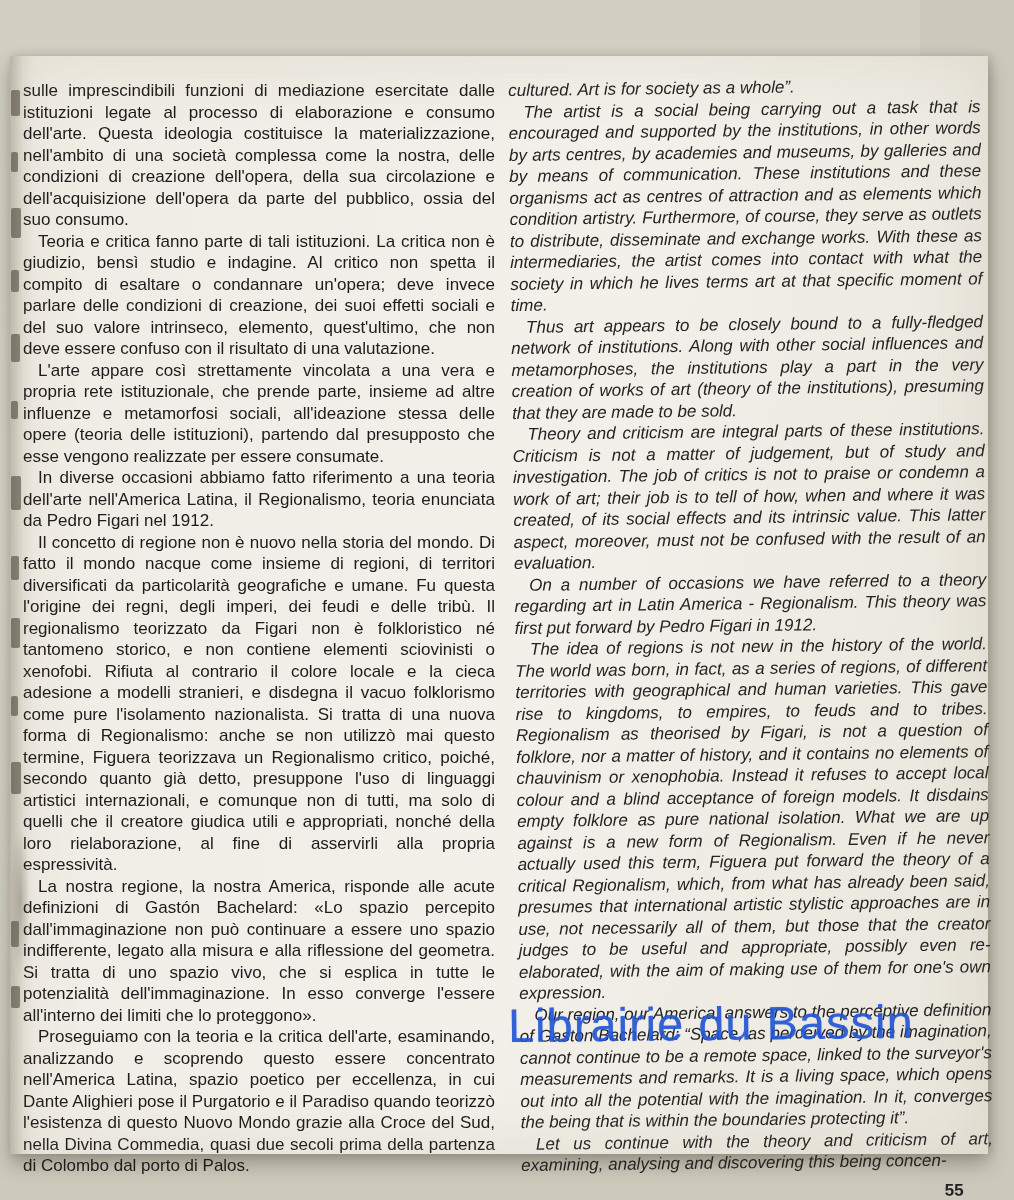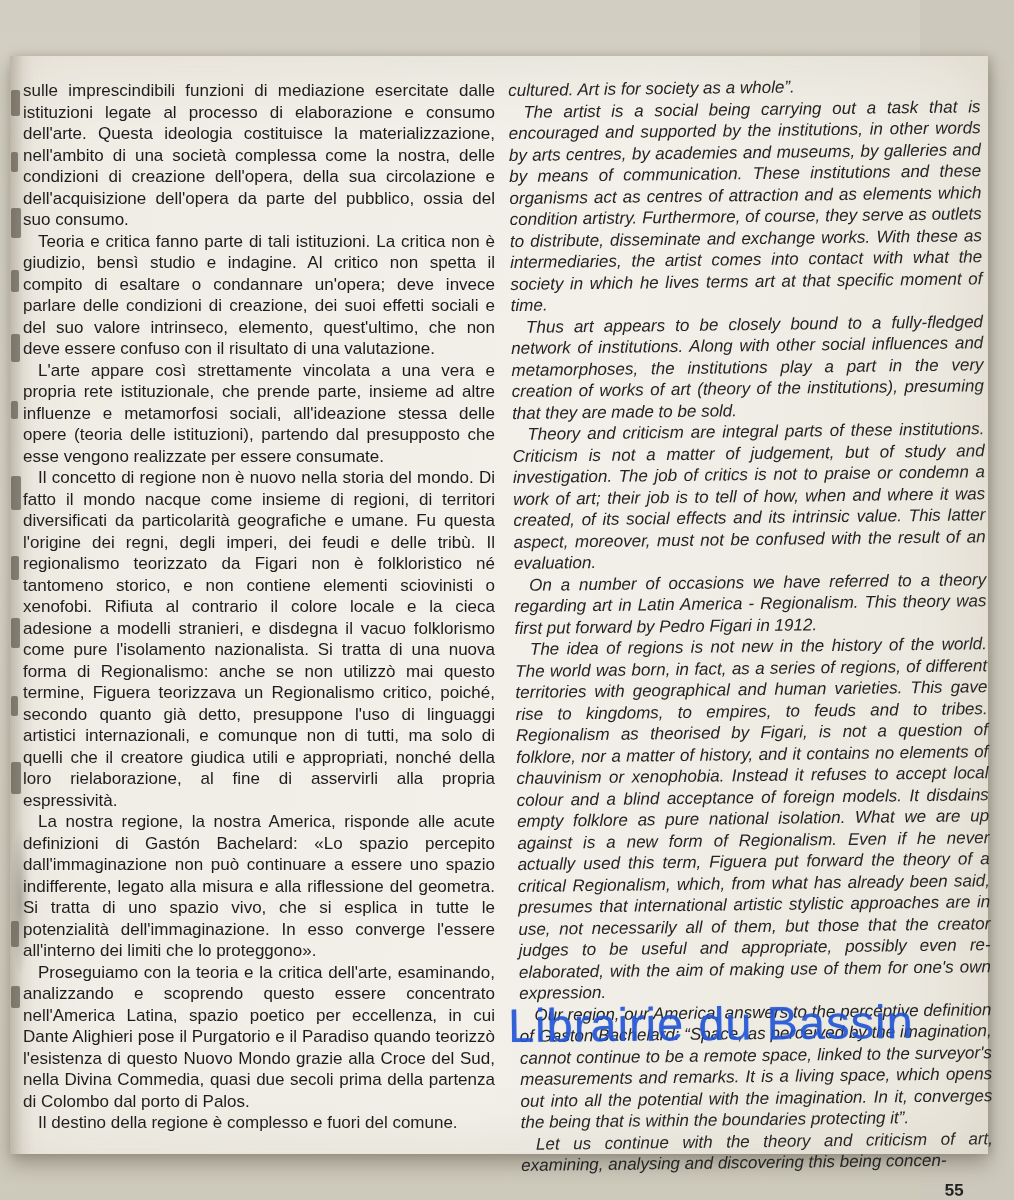--- a/index.html
+++ b/index.html
@@ -82,24 +82,24 @@
       <i class="mark" style="top:706px; width:10px; height:32px;"></i>
       <i class="mark" style="top:865px; width:8px;  height:26px;"></i>
       <i class="mark" style="top:930px; width:9px;  height:22px;"></i>
       <span class="smudge"></span>
     </div>
 
     <div class="col col-left">
       <p class="noindent">sulle imprescindibili funzioni di mediazione esercitate dalle istituzioni legate al processo di elaborazione e consumo dell'arte. Questa ideologia costituisce la materializzazione, nell'ambito di una società complessa come la nostra, delle condizioni di creazione dell'opera, della sua circolazione e dell'acquisizione dell'opera da parte del pubblico, ossia del suo consumo.</p>
       <p>Teoria e critica fanno parte di tali istituzioni. La critica non è giudizio, bensì studio e indagine. Al critico non spetta il compito di esaltare o condannare un'opera; deve invece parlare delle condizioni di creazione, dei suoi effetti sociali e del suo valore intrinseco, elemento, quest'ultimo, che non deve essere confuso con il risultato di una valutazione.</p>
       <p>L'arte appare così strettamente vincolata a una vera e propria rete istituzionale, che prende parte, insieme ad altre influenze e metamorfosi sociali, all'ideazione stessa delle opere (teoria delle istituzioni), partendo dal presupposto che esse vengono realizzate per essere consumate.</p>
+      <p>In diverse occasioni abbiamo fatto riferimento a una teoria dell'arte nell'America Latina, il Regionalismo, teoria enunciata da Pedro Figari nel 1912.</p>
       <p>Il concetto di regione non è nuovo nella storia del mondo. Di fatto il mondo nacque come insieme di regioni, di territori diversificati da particolarità geografiche e umane. Fu questa l'origine dei regni, degli imperi, dei feudi e delle tribù. Il regionalismo teorizzato da Figari non è folkloristico né tantomeno storico, e non contiene elementi sciovinisti o xenofobi. Rifiuta al contrario il colore locale e la cieca adesione a modelli stranieri, e disdegna il vacuo folklorismo come pure l'isolamento nazionalista. Si tratta di una nuova forma di Regionalismo: anche se non utilizzò mai questo termine, Figuera teorizzava un Regionalismo critico, poiché, secondo quanto già detto, presuppone l'uso di linguaggi artistici internazionali, e comunque non di tutti, ma solo di quelli che il creatore giudica utili e appropriati, nonché della loro rielaborazione, al fine di asservirli alla propria espressività.</p>
       <p>La nostra regione, la nostra America, risponde alle acute definizioni di Gastón Bachelard: «Lo spazio percepito dall'immaginazione non può continuare a essere uno spazio indifferente, legato alla misura e alla riflessione del geometra. Si tratta di uno spazio vivo, che si esplica in tutte le potenzialità dell'immaginazione. In esso converge l'essere all'interno dei limiti che lo proteggono».</p>
       <p>Proseguiamo con la teoria e la critica dell'arte, esaminando, analizzando e scoprendo questo essere concentrato nell'America Latina, spazio poetico per eccellenza, in cui Dante Alighieri pose il Purgatorio e il Paradiso quando teorizzò l'esistenza di questo Nuovo Mondo grazie alla Croce del Sud, nella Divina Commedia, quasi due secoli prima della partenza di Colombo dal porto di Palos.</p>
-      <p>Il destino della regione è complesso e fuori del comune.</p>
     </div>
 
     <div class="col col-right">
       <p class="noindent">cultured. Art is for society as a whole”.</p>
       <p>The artist is a social being carrying out a task that is encouraged and supported by the institutions, in other words by arts centres, by academies and museums, by galleries and by means of communication. These institutions and these organisms act as centres of attraction and as elements which condition artistry. Furthermore, of course, they serve as outlets to distribute, disseminate and exchange works. With these as intermediaries, the artist comes into contact with what the society in which he lives terms art at that specific moment of time.</p>
       <p>Thus art appears to be closely bound to a fully-fledged network of institutions. Along with other social influences and metamorphoses, the institutions play a part in the very creation of works of art (theory of the institutions), presuming that they are made to be sold.</p>
       <p>Theory and criticism are integral parts of these institutions. Criticism is not a matter of judgement, but of study and investigation. The job of critics is not to praise or condemn a work of art; their job is to tell of how, when and where it was created, of its social effects and its intrinsic value. This latter aspect, moreover, must not be confused with the result of an evaluation.</p>
       <p>On a number of occasions we have referred to a theory regarding art in Latin America - Regionalism. This theory was first put forward by Pedro Figari in 1912.</p>
       <p>The idea of regions is not new in the history of the world. The world was born, in fact, as a series of regions, of different territories with geographical and human varieties. This gave rise to kingdoms, to empires, to feuds and to tribes. Regionalism as theorised by Figari, is not a question of folklore, nor a matter of history, and it contains no elements of chauvinism or xenophobia. Instead it refuses to accept local colour and a blind acceptance of foreign models. It disdains empty folklore as pure national isolation. What we are up against is a new form of Regionalism. Even if he never actually used this term, Figuera put forward the theory of a critical Regionalism, which, from what has already been said, presumes that international artistic stylistic approaches are in use, not necessarily all of them, but those that the creator judges to be useful and appropriate, possibly even re-elaborated, with the aim of making use of them for one's own expression.</p>
       <p>Our region, our America, answers to the perceptive definition of Gaston Bachelard: “Space, as perceived by the imagination, cannot continue to be a remote space, linked to the surveyor's measurements and remarks. It is a living space, which opens out into all the potential with the imagination. In it, converges the being that is within the boundaries protecting it”.</p>

